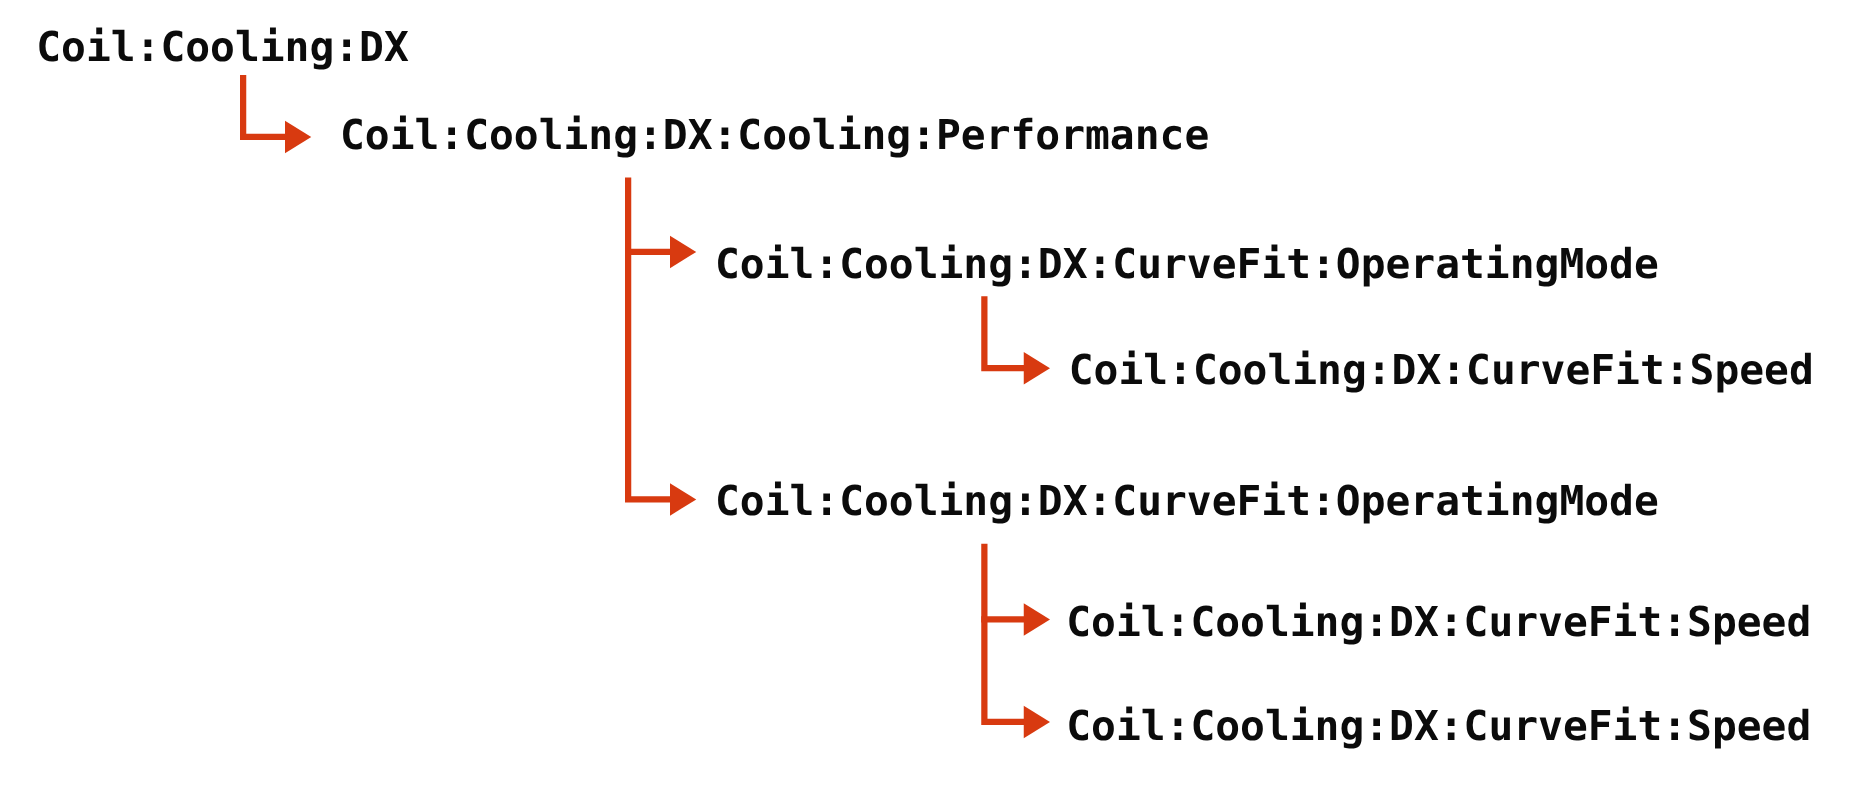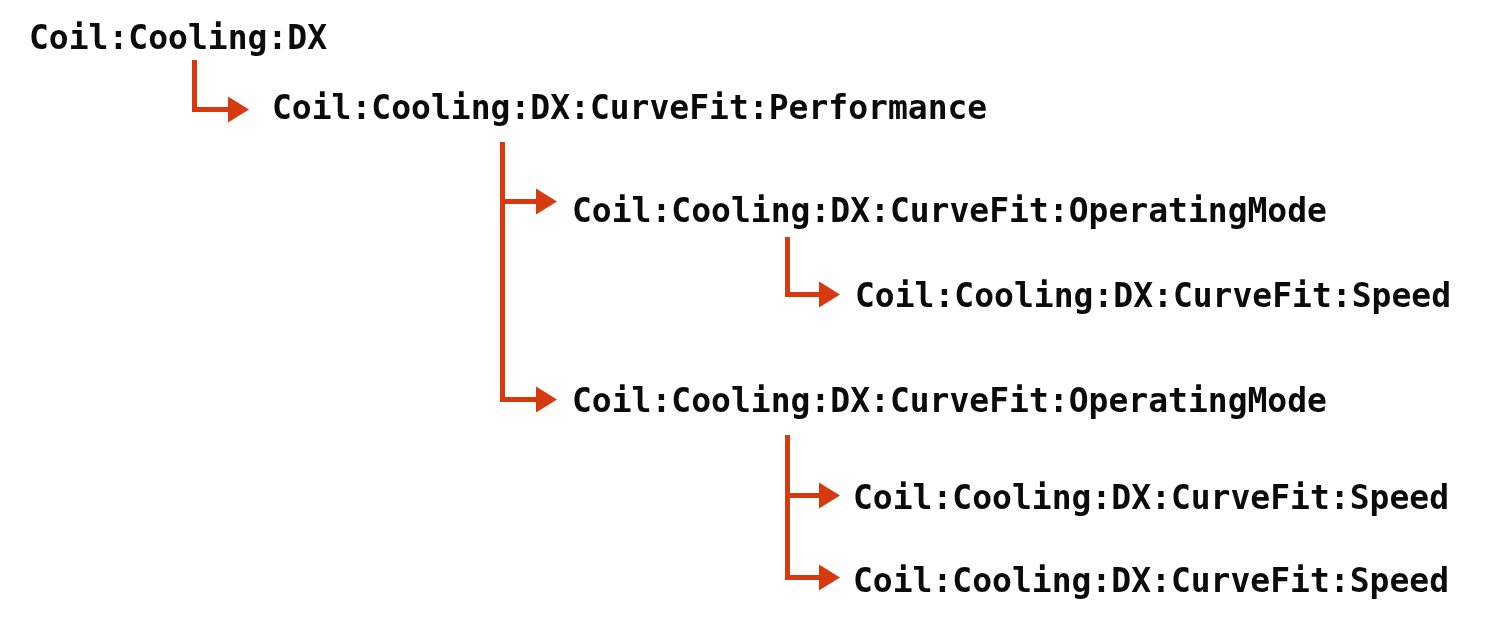--- a/index.html
+++ b/index.html
@@ -70,20 +70,20 @@
     <polygon class="arrowhead" points="819,281.5 840,294.5 819,307.5" fill="#D83A10"></polygon>
 
     <path class="connector" d="M 787.5 435 L 787.5 577.5 L 821 577.5" stroke="#D83A10"></path>
 
     <path class="connector" d="M 785 495.5 L 821 495.5" stroke="#D83A10"></path>
     <polygon class="arrowhead" points="819,482.5 840,495.5 819,508.5" fill="#D83A10"></polygon>
     <polygon class="arrowhead" points="819,564.5 840,577.5 819,590.5" fill="#D83A10"></polygon>
   </svg>
 
   <div class="node n0">Coil:Cooling:DX</div>
-  <div class="node n1">Coil:Cooling:DX:CurveFit:Performance</div>
+  <div class="node n1">Coil:Cooling:DX:Cooling:Performance</div>
   <div class="node n2">Coil:Cooling:DX:CurveFit:OperatingMode</div>
   <div class="node n3">Coil:Cooling:DX:CurveFit:Speed</div>
   <div class="node n4">Coil:Cooling:DX:CurveFit:OperatingMode</div>
   <div class="node n5">Coil:Cooling:DX:CurveFit:Speed</div>
   <div class="node n6">Coil:Cooling:DX:CurveFit:Speed</div>
 
 </div>
 
 </body></html>

